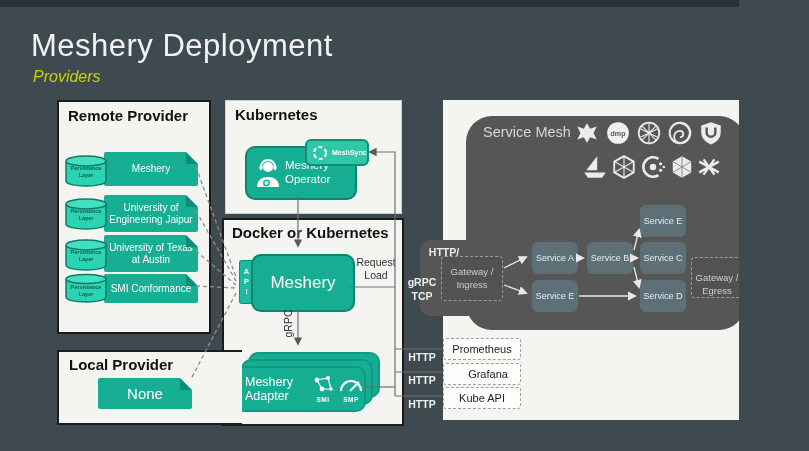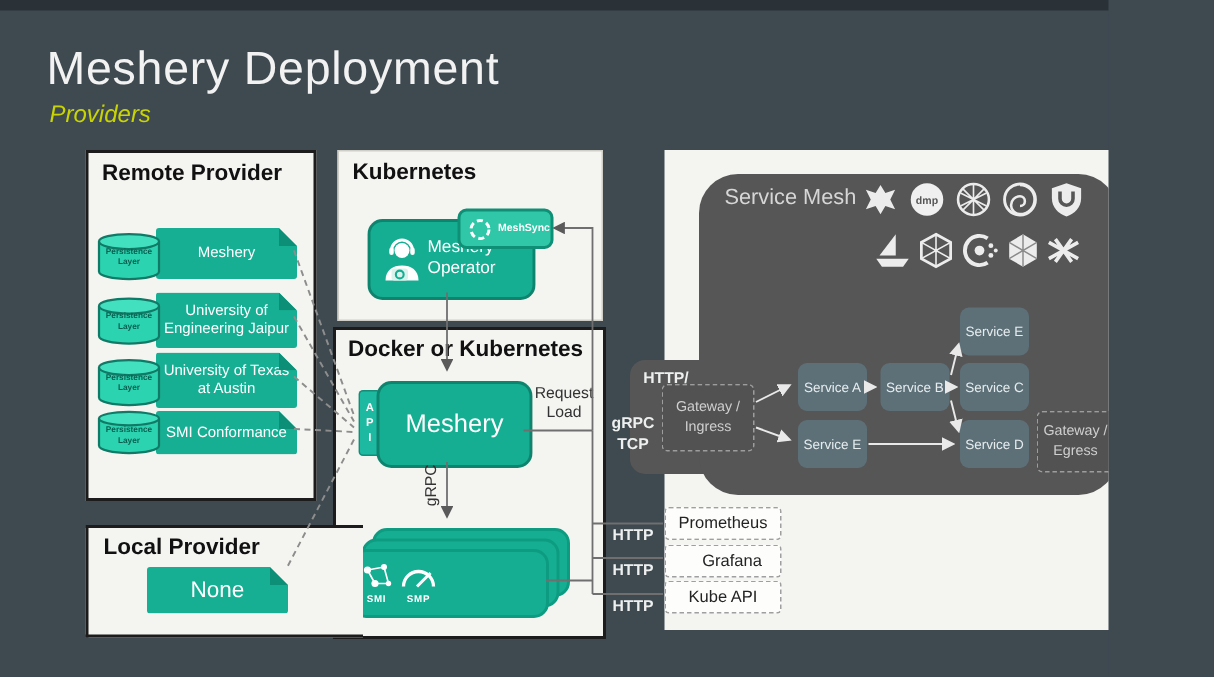--- a/index.html
+++ b/index.html
@@ -199,21 +199,21 @@
     <div class="svc" style="left:197px;top:180px;">
         <span>Service D</span>
       </div>
     <div class="svc" style="left:89px;top:180px;">
         <span>Service E</span>
       </div>
 
     <div class="gw" style="left:-2px;top:156px;width:62px;height:45px;">
       <span style="width:52px;">Gateway / Ingress</span>
     </div>
-    <div class="gw" style="left:248px;top:174px;width:52px;height:41px;">
+    <div class="gw" style="left:248px;top:157px;width:52px;height:41px;align-items:flex-end;">
       <span style="width:46px;">Gateway / Egress</span>
     </div>
 
     <div class="integ" style="left:0;top:238px;">
         <span>Prometheus</span>
       </div>
     <div class="integ" style="left:0;top:263px;padding-left:12px;">
         <span>Grafana</span>
       </div>
     <div class="integ" style="left:0;top:287px;">
@@ -231,20 +231,21 @@
     <div class="rounded-teal" style="left:27px;top:34px;width:100px;height:54px;display:flex;align-items:center;justify-content:center;">
       <span style="font-size:17px;">Meshery</span>
     </div>
 
     <div class="small-note" style="left:128px;top:36px;width:48px;">Request Load</div>
 
     <div class="adapter" style="left:24px;top:132px;"></div>
     <div class="adapter" style="left:17px;top:139px;"></div>
     <div class="adapter" style="left:10px;top:146px;">
       <div class="adapter-content">
+        <span class="adapter-label">Meshery Adapter</span>
         <span class="mini-icon">
           <svg width="22" height="20" viewBox="0 0 22 20">
               <path d="M5 5L16 3M5 5l5 9M16 3l3 11M10 14l9 0" stroke="#fff" stroke-width="1.1"></path>
               <circle cx="5" cy="5" r="2.4" fill="#fff"></circle>
               <circle cx="16" cy="3" r="2" fill="#fff"></circle>
               <circle cx="10" cy="14" r="2.4" fill="#fff"></circle>
               <circle cx="19" cy="14" r="1.8" fill="#fff"></circle>
             </svg>
           <span class="mini-caption">SMI</span>
         </span>

